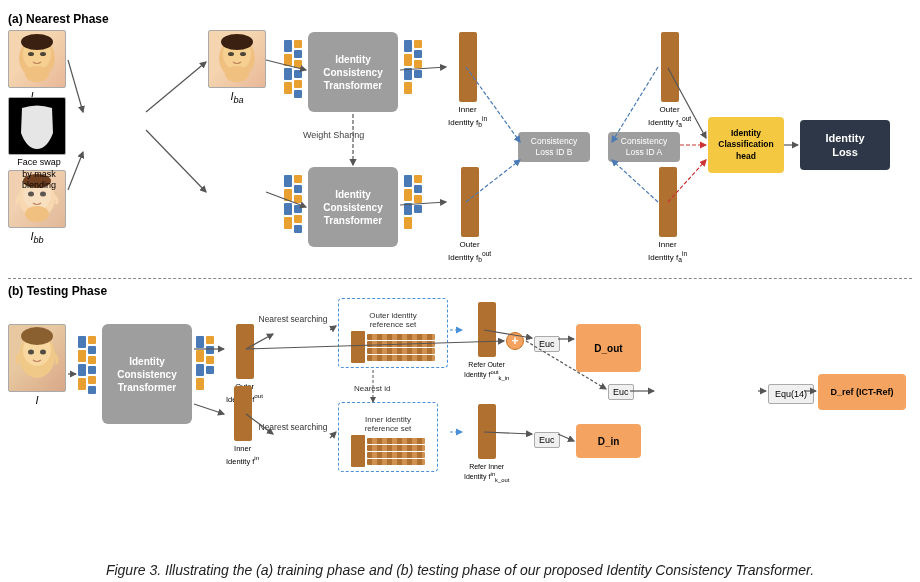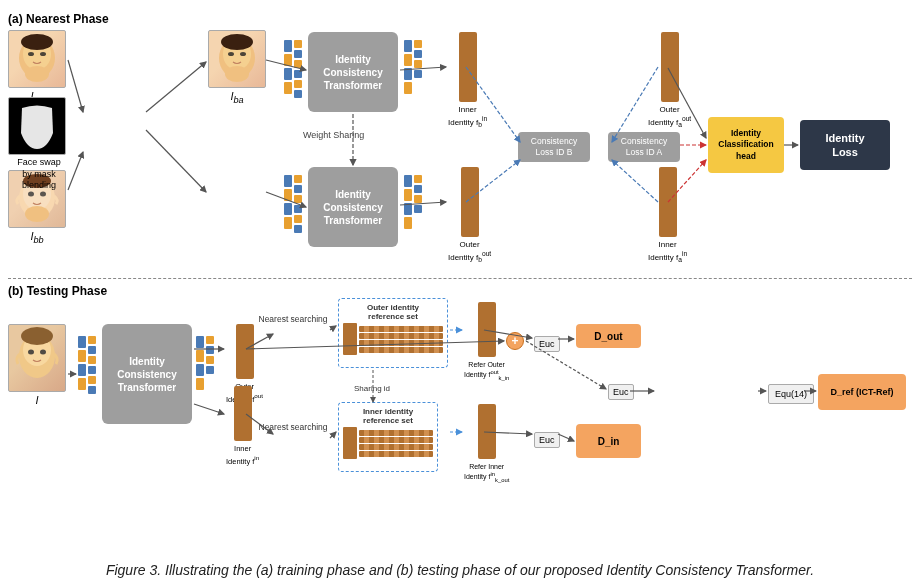--- a/index.html
+++ b/index.html
@@ -107,22 +107,21 @@
     .feat-block {
       width: 10px;
       height: 14px;
       border-radius: 1px;
     }
     
     .ref-set {
       background: #fff;
       border: 1.5px dashed #4a90d9;
       border-radius: 4px;
-      padding: 4px;
-      font-weight: bold;
+      padding: 12px;
     }
     .ref-set-title {
       font-size: 8px;
       text-align: center;
       color: #333;
       margin-bottom: 2px;
     }
     
     .euc-box {
       background: #f0f0f0;
@@ -526,21 +525,21 @@
           <div style="display:flex; flex-direction:column; gap:1px; flex:1;">
             <div style="height:6px; background:repeating-linear-gradient(90deg,#b07030 0,#b07030 5px,#d09050 5px,#d09050 10px); border-radius:1px;"></div>
             <div style="height:6px; background:repeating-linear-gradient(90deg,#b07030 0,#b07030 5px,#d09050 5px,#d09050 10px); border-radius:1px;"></div>
             <div style="height:6px; background:repeating-linear-gradient(90deg,#b07030 0,#b07030 5px,#d09050 5px,#d09050 10px); border-radius:1px;"></div>
             <div style="height:6px; background:repeating-linear-gradient(90deg,#b07030 0,#b07030 5px,#d09050 5px,#d09050 10px); border-radius:1px;"></div>
           </div>
         </div>
       </div>
     </div>
 
-    <div style="position:absolute; top:100px; left:346px; font-size:8px; color:#333;">Sharing id</div>
+    <div style="position:absolute; top:100px; left:346px; font-size:8px; color:#333;">Nearest id</div>
 
     <div style="position:absolute; top:18px; left:456px; display:flex; flex-direction:column; align-items:center;">
       <div style="width:18px; height:55px; background:#b07030; border-radius:2px; margin-bottom:3px;"></div>
       <div style="font-size:7px; text-align:center; line-height:1.3;">Refer Outer<br>Identity f<sup>out</sup><sub>k_in</sub></div>
     </div>
 
     <div style="position:absolute; top:120px; left:456px; display:flex; flex-direction:column; align-items:center;">
       <div style="width:18px; height:55px; background:#b07030; border-radius:2px; margin-bottom:3px;"></div>
       <div style="font-size:7px; text-align:center; line-height:1.3;">Refer Inner<br>Identity f<sup>in</sup><sub>k_out</sub></div>
     </div>
@@ -552,21 +551,21 @@
     </div>
 
     <div class="euc-box" style="position:absolute; top:148px; left:526px;">
       <span>Euc</span>
     </div>
 
     <div class="euc-box" style="position:absolute; top:100px; left:600px;">
       <span>Euc</span>
     </div>
 
-    <div class="d-box" style="position:absolute; top:40px; left:568px; width:65px; height:24px; font-size:10px;">
+    <div class="d-box" style="position:absolute; top:40px; left:568px; width:65px; height:48px; font-size:10px;">
       <span>D_out</span>
     </div>
 
     <div class="d-box" style="position:absolute; top:140px; left:568px; width:65px; height:34px; font-size:10px;">
       <span>D_in</span>
     </div>
 
 
     <div class="euc-box" style="position:absolute; top:100px; left:760px; padding:4px 6px; font-size:9px; background:#f0f0f0;">
       <span>Equ(14)</span>

